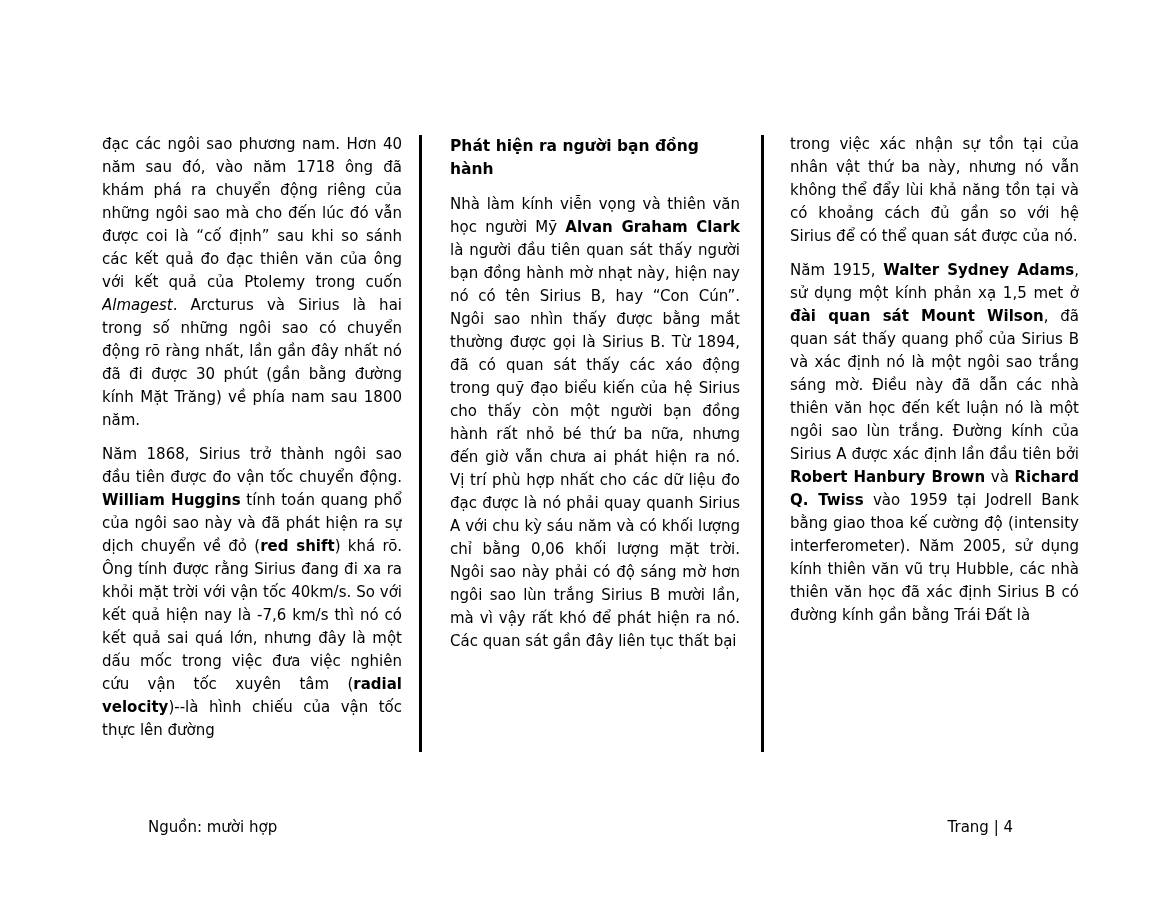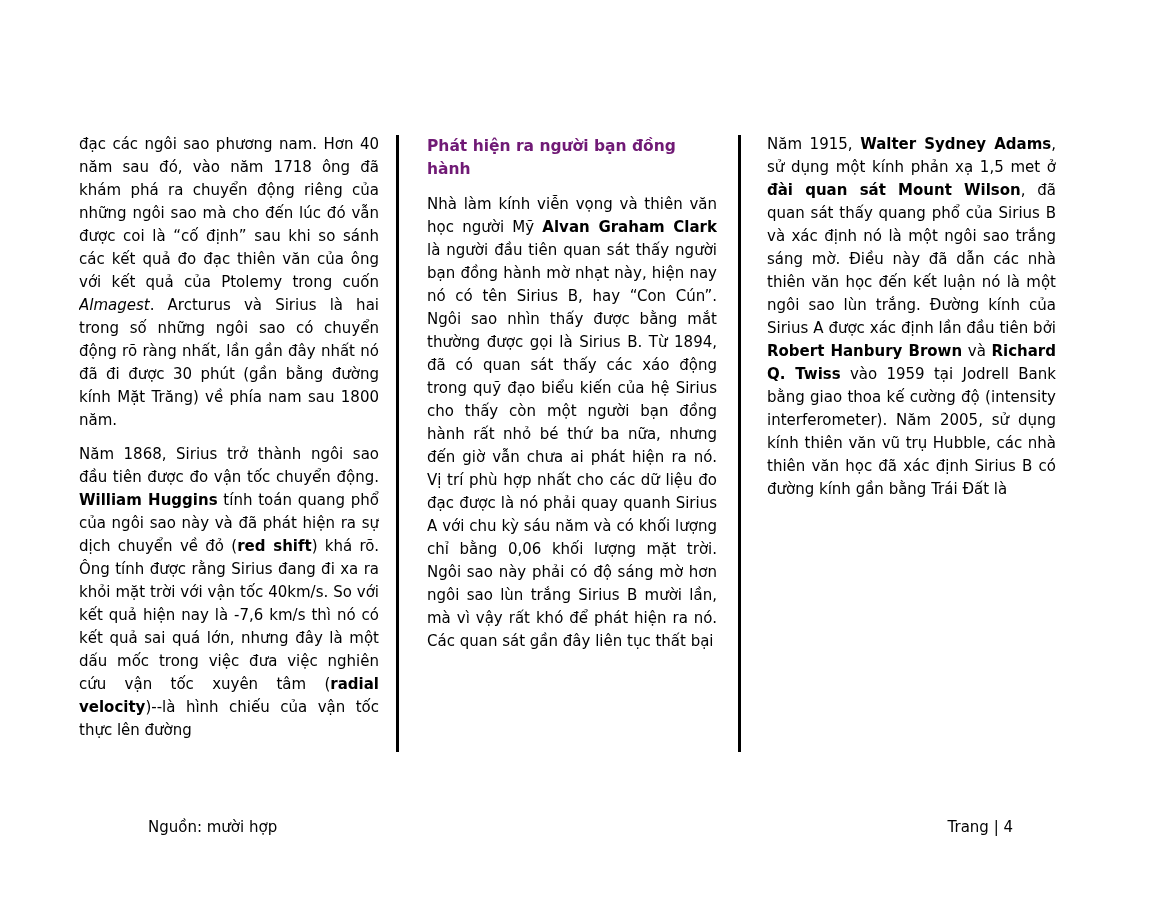--- a/index.html
+++ b/index.html
@@ -15,21 +15,21 @@
     font-family: "DejaVu Sans", "Liberation Sans", sans-serif;
     color: #000000;
   }
   .page {
     position: absolute;
     inset: 0;
     background: #ffffff;
   }
   .content {
     position: absolute;
-    left: 79px;
+    left: 102px;
     top: 133px;
     width: 977px;
     height: 624px;
     overflow: hidden;
   }
   .col {
     position: absolute;
     top: 0;
     height: 622px;
     overflow: hidden;
@@ -83,27 +83,28 @@
   <div class="content">
 
     <div class="col col-1">
       <p><span>đạc các ngôi sao phương nam. Hơn 40 năm sau đó, vào năm 1718 ông đã khám phá ra chuyển động riêng của những ngôi sao mà cho đến lúc đó vẫn được coi là “cố định” sau khi so sánh các kết quả đo đạc thiên văn của ông với kết quả của Ptolemy trong cuốn </span><span style="font-style: italic;">Almagest</span><span>. Arcturus và Sirius là hai trong số những ngôi sao có chuyển động rõ ràng nhất, lần gần đây nhất nó đã đi được 30 phút (gần bằng đường kính Mặt Trăng) về phía nam sau 1800 năm.</span></p>
       <p><span>Năm 1868, Sirius trở thành ngôi sao đầu tiên được đo vận tốc chuyển động. </span><span style="font-weight: bold;">William Huggins</span><span> tính toán quang phổ của ngôi sao này và đã phát hiện ra sự dịch chuyển về đỏ (</span><span style="font-weight: bold;">red shift</span><span>) khá rõ. Ông tính được rằng Sirius đang đi xa ra khỏi mặt trời với vận tốc 40km/s. So với kết quả hiện nay là -7,6 km/s thì nó có kết quả sai quá lớn, nhưng đây là một dấu mốc trong việc đưa việc nghiên cứu vận tốc xuyên tâm (</span><span style="font-weight: bold;">radial velocity</span><span>)--là hình chiếu của vận tốc thực lên đường</span></p>
     </div>
 
     <div class="separator sep-1"></div>
 
     <div class="col col-2">
-      <div class="section-heading" style="color: #701a75;">Phát hiện ra người bạn đồng hành</div>
+      <div class="section-heading" style="color: #000000;">Phát hiện ra người bạn đồng hành</div>
       <p><span>Nhà làm kính viễn vọng và thiên văn học người Mỹ </span><span style="font-weight: bold;">Alvan Graham Clark</span><span> là người đầu tiên quan sát thấy người bạn đồng hành mờ nhạt này, hiện nay nó có tên Sirius B, hay “Con Cún”. Ngôi sao nhìn thấy được bằng mắt thường được gọi là Sirius B. Từ 1894, đã có quan sát thấy các xáo động trong quỹ đạo biểu kiến của hệ Sirius cho thấy còn một người bạn đồng hành rất nhỏ bé thứ ba nữa, nhưng đến giờ vẫn chưa ai phát hiện ra nó. Vị trí phù hợp nhất cho các dữ liệu đo đạc được là nó phải quay quanh Sirius A với chu kỳ sáu năm và có khối lượng chỉ bằng 0,06 khối lượng mặt trời. Ngôi sao này phải có độ sáng mờ hơn ngôi sao lùn trắng Sirius B mười lần, mà vì vậy rất khó để phát hiện ra nó. Các quan sát gần đây liên tục thất bại</span></p>
     </div>
 
     <div class="separator sep-2"></div>
 
     <div class="col col-3">
+      <p><span>trong việc xác nhận sự tồn tại của nhân vật thứ ba này, nhưng nó vẫn không thể đẩy lùi khả năng tồn tại và có khoảng cách đủ gần so với hệ Sirius để có thể quan sát được của nó.</span></p>
       <p><span>Năm 1915, </span><span style="font-weight: bold;">Walter Sydney Adams</span><span>, sử dụng một kính phản xạ 1,5 met ở </span><span style="font-weight: bold;">đài quan sát Mount Wilson</span><span>, đã quan sát thấy quang phổ của Sirius B và xác định nó là một ngôi sao trắng sáng mờ. Điều này đã dẫn các nhà thiên văn học đến kết luận nó là một ngôi sao lùn trắng. Đường kính của Sirius A được xác định lần đầu tiên bởi </span><span style="font-weight: bold;">Robert Hanbury Brown</span><span> và </span><span style="font-weight: bold;">Richard Q. Twiss</span><span> vào 1959 tại Jodrell Bank bằng giao thoa kế cường độ (intensity interferometer). Năm 2005, sử dụng kính thiên văn vũ trụ Hubble, các nhà thiên văn học đã xác định Sirius B có đường kính gần bằng Trái Đất là</span></p>
     </div>
 
   </div>
 
   <div class="footer-source">Nguồn: mười hợp</div>
 
   <div class="footer-page">Trang | 4</div>
 
 </div>

